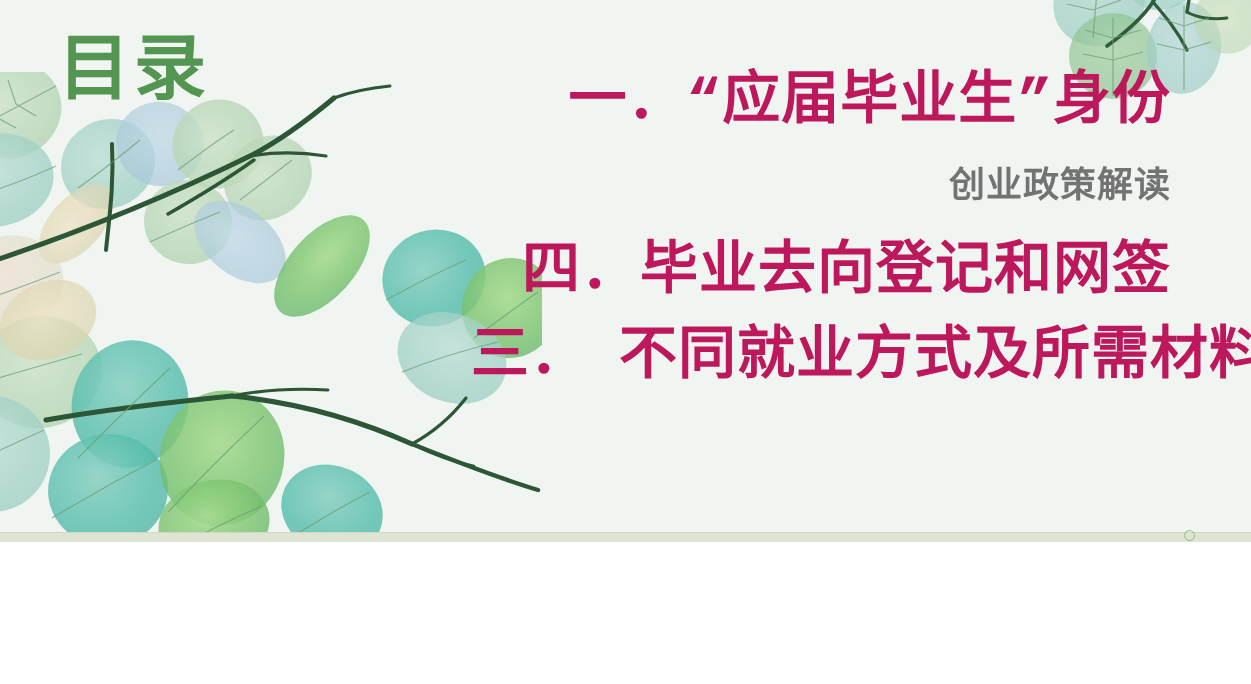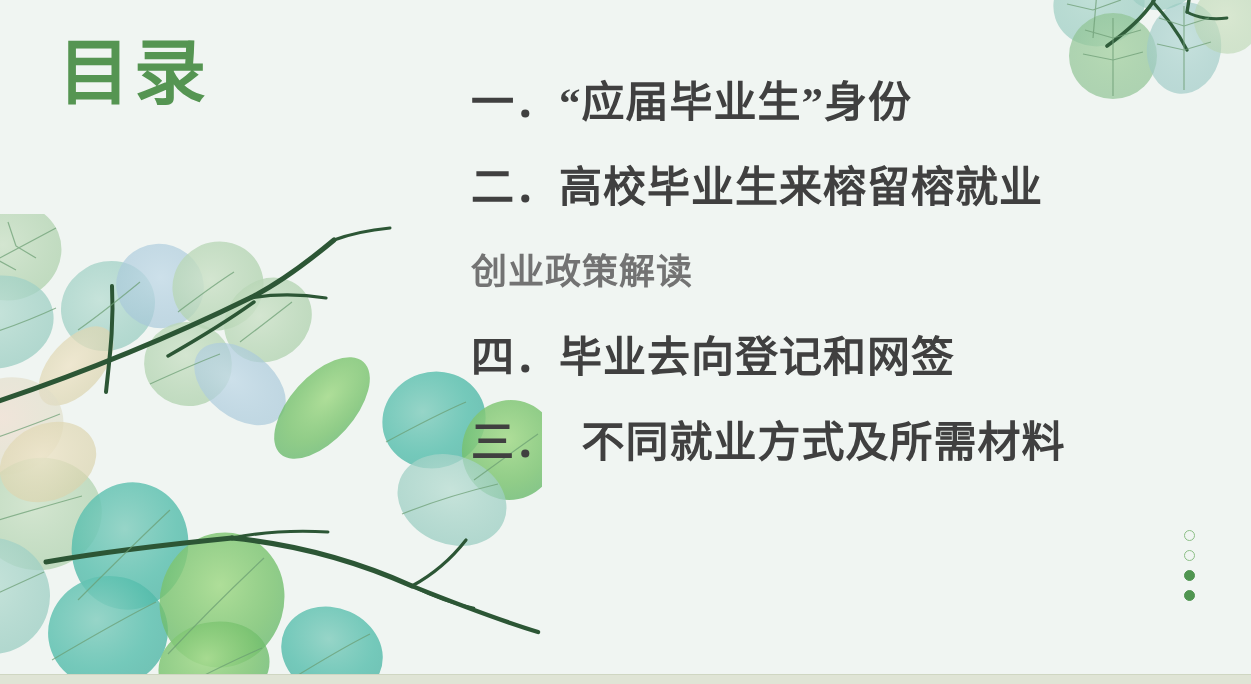--- a/index.html
+++ b/index.html
@@ -5,24 +5,25 @@
 <style>
   html, body {
     margin: 0;
     padding: 0;
     background: #ffffff;
   }
 
   .slide {
     position: relative;
     width: 1251px;
-    height: 684px;
+    height: 542px;
     overflow: hidden;
     background: #f0f5f2;
-    font-family: Liberation Serif, serif;
+    font-family: Liberation Mono, monospace;
+    text-align: right;
     -webkit-font-smoothing: antialiased;
   }
 
   
   .art {
     position: absolute;
     inset: 0;
     pointer-events: none;
   }
   .art svg {
@@ -68,24 +69,24 @@
 
   
   .toc {
     position: absolute;
     left: 471px;
     top: 60px;
     width: 700px;
   }
 
   .toc-item {
-    font-size: 43px;
+    font-size: 58px;
     line-height: 85px;
     font-weight: 700;
-    color: #404040;
+    color: #be185d;
     white-space: nowrap;
     letter-spacing: 1px;
   }
 
   .toc-item-wrap {
     font-size: 36px;
     line-height: 85px;
     font-weight: 700;
     color: #737373;
     white-space: nowrap;
@@ -268,21 +269,20 @@
       </g>
     </svg>
   </div>
 
   <div class="bottom-band"></div>
 
   <div class="page-title">目录</div>
 
   <div class="toc">
     <div class="toc-item">一．“应届毕业生”身份</div>
-    <div class="toc-item">二．高校毕业生来榕留榕就业</div>
     <div class="toc-item-wrap">创业政策解读</div>
     <div class="toc-item">四．毕业去向登记和网签</div>
     <div class="toc-item">三．　不同就业方式及所需材料</div>
   </div>
 
   <div class="dots">
     <span class="dot hollow"></span>
     <span class="dot hollow"></span>
     <span class="dot filled"></span>
     <span class="dot filled"></span>

